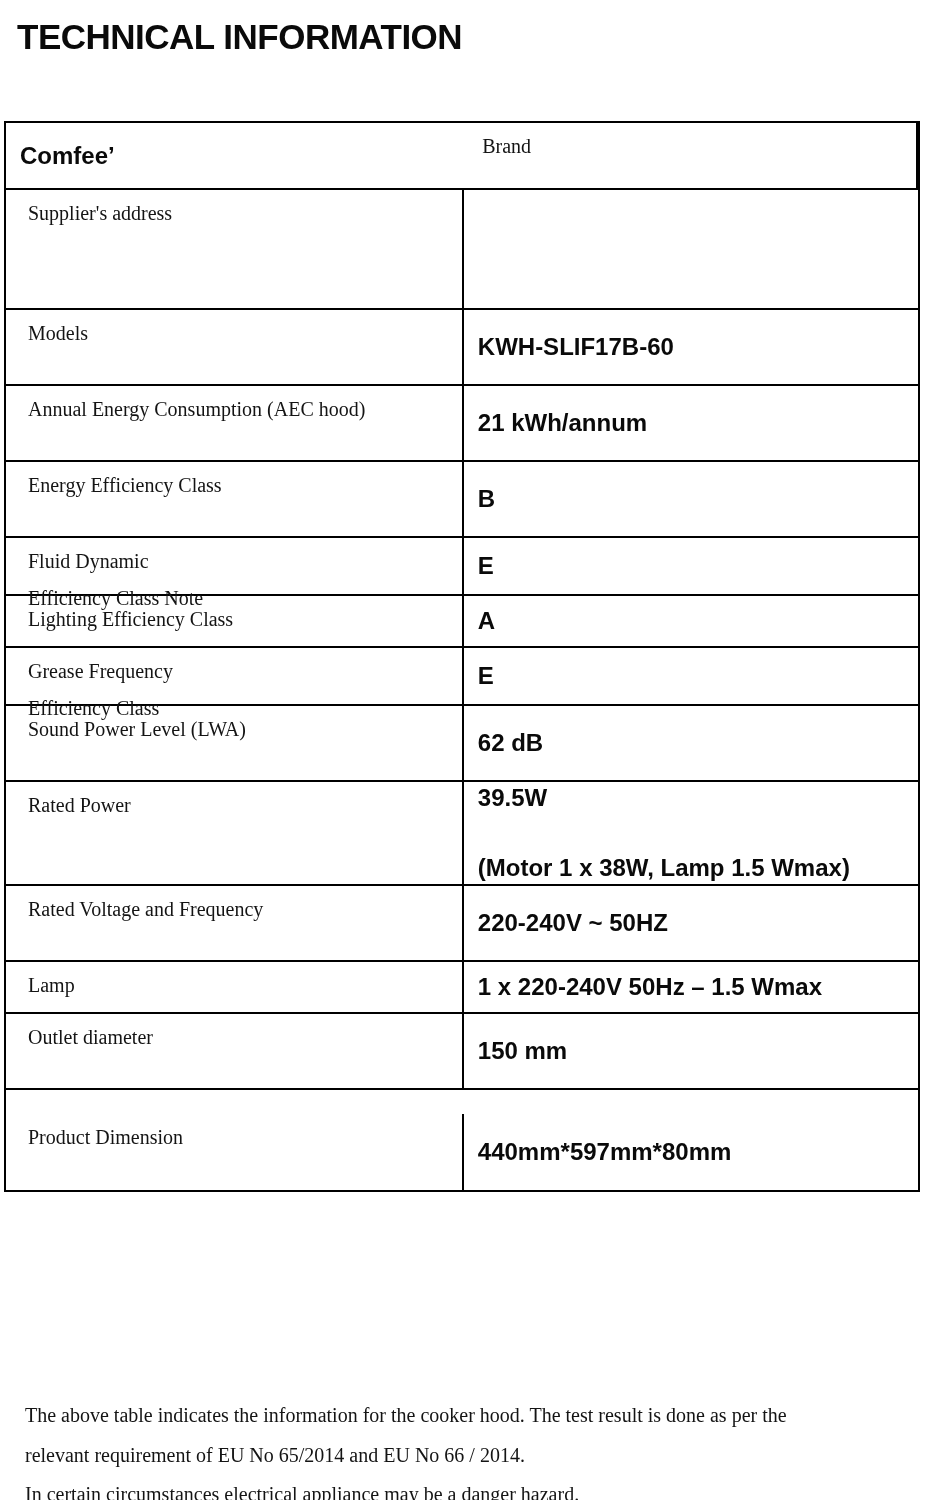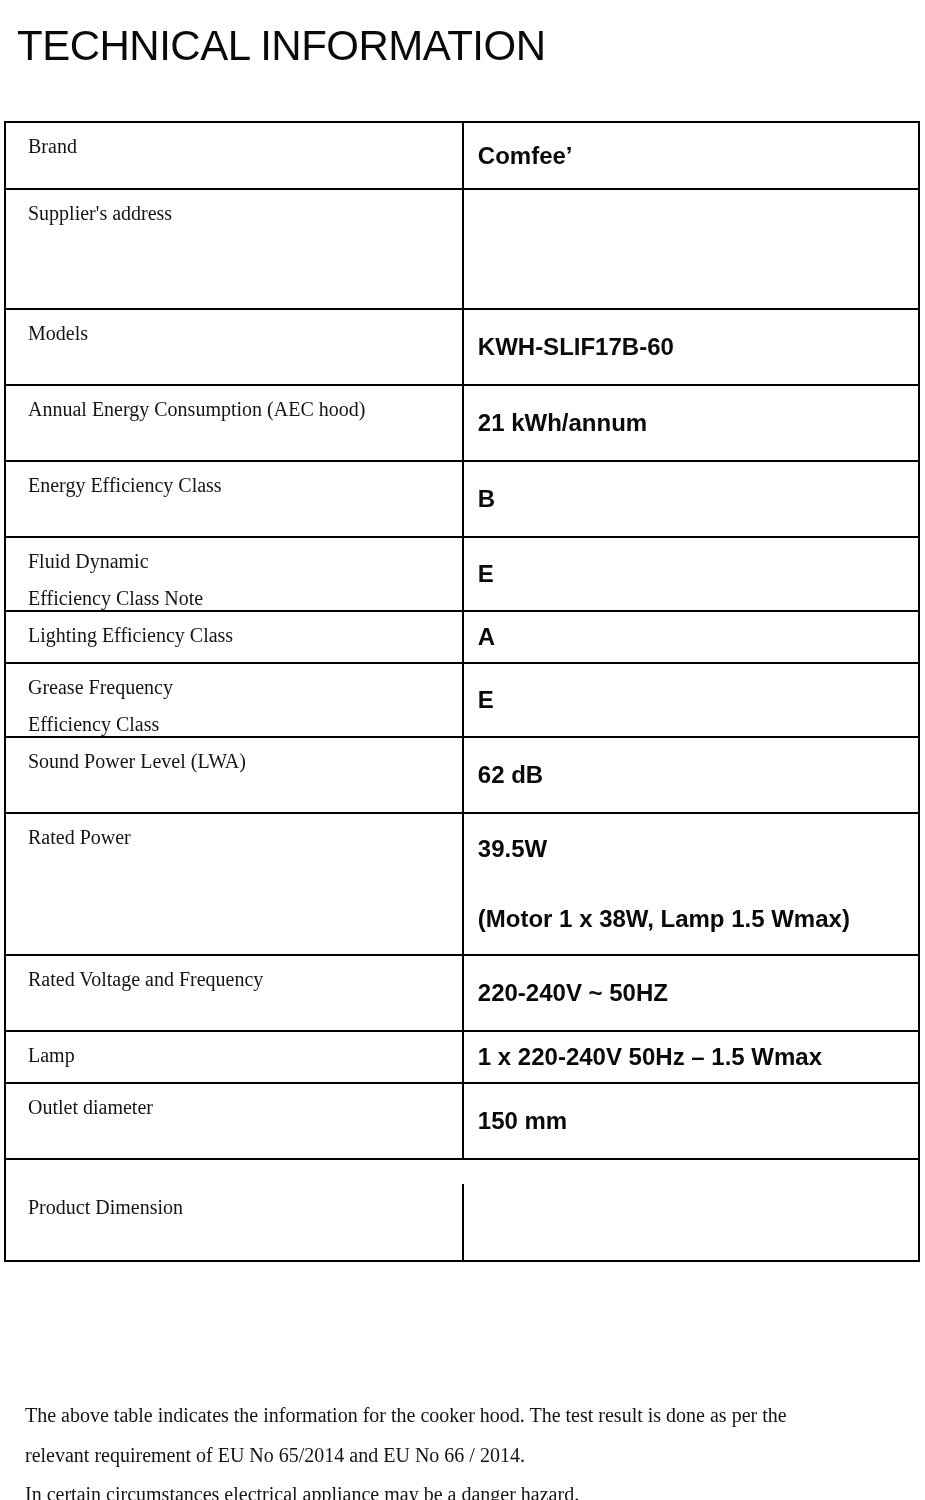--- a/index.html
+++ b/index.html
@@ -12,22 +12,22 @@
     height: 1500px;
     position: relative;
     overflow: hidden;
     color: #000;
   }
   .page-title {
     position: absolute;
     left: 17px;
     top: -6px;
     font-family: "Liberation Sans", sans-serif;
-    font-weight: 400;
-    font-size: 42px;
+    font-weight: 700;
+    font-size: 35px;
     letter-spacing: -0.5px;
     color: #0a0a0a;
   }
   .spec-table {
     position: absolute;
     left: 4px;
     top: 121px;
     width: 916px;
     border: 2px solid #000;
     box-sizing: border-box;
@@ -61,44 +61,44 @@
     font-weight: 700;
     font-size: 24px;
     line-height: 70px;
     white-space: pre-line;
     color: #0a0a0a;
   }
   
   .h67  { height: 67px; }
   .h70  { height: 76px; }
   .h72  { height: 52px; }
-  .h74  { height: 74px; }
+  .h74  { height: 58px; }
   .h140 { height: 120px; }
-  .h142 { height: 142px; }
+  .h142 { height: 104px; }
   .footer-notes {
     position: absolute;
     left: 25px;
     top: 1396px;
     width: 890px;
     font-family: "Liberation Serif", serif;
     font-size: 20px;
     line-height: 39.5px;
     color: #141414;
     white-space: nowrap;
   }
 </style>
 </head>
 <body>
 
 <h1 class="page-title">TECHNICAL INFORMATION</h1>
 
 <div class="spec-table">
   <div class="trow h67">
+    <div class="cell value">Comfee’</div>
     <div class="cell label">Brand</div>
-    <div class="cell value">Comfee’</div>
   </div>
   <div class="trow h140">
     <div class="cell label">Supplier's address</div>
   </div>
   <div class="trow h70">
     <div class="cell label">Models</div>
     <div class="cell value">KWH-SLIF17B-60</div>
   </div>
   <div class="trow h70">
     <div class="cell label">Annual Energy Consumption (AEC hood)</div>
@@ -138,20 +138,21 @@
   <div class="trow h72">
     <div class="cell label">Lamp</div>
     <div class="cell value">1 x 220-240V 50Hz – 1.5 Wmax</div>
   </div>
   <div class="trow h70">
     <div class="cell label">Outlet diameter</div>
     <div class="cell value">150 mm</div>
   </div>
   <div class="trow h70">
     <div class="cell label">Product Dimension</div>
+    <div class="cell value">440mm*597mm*80mm</div>
   </div>
 </div>
 
 <div class="footer-notes">
   <div>The above table indicates the information for the cooker hood. The test result is done as per the</div>
   <div>relevant requirement of EU No 65/2014 and EU No 66 / 2014.</div>
   <div>In certain circumstances electrical appliance may be a danger hazard.</div>
 </div>
 
 </body></html>

